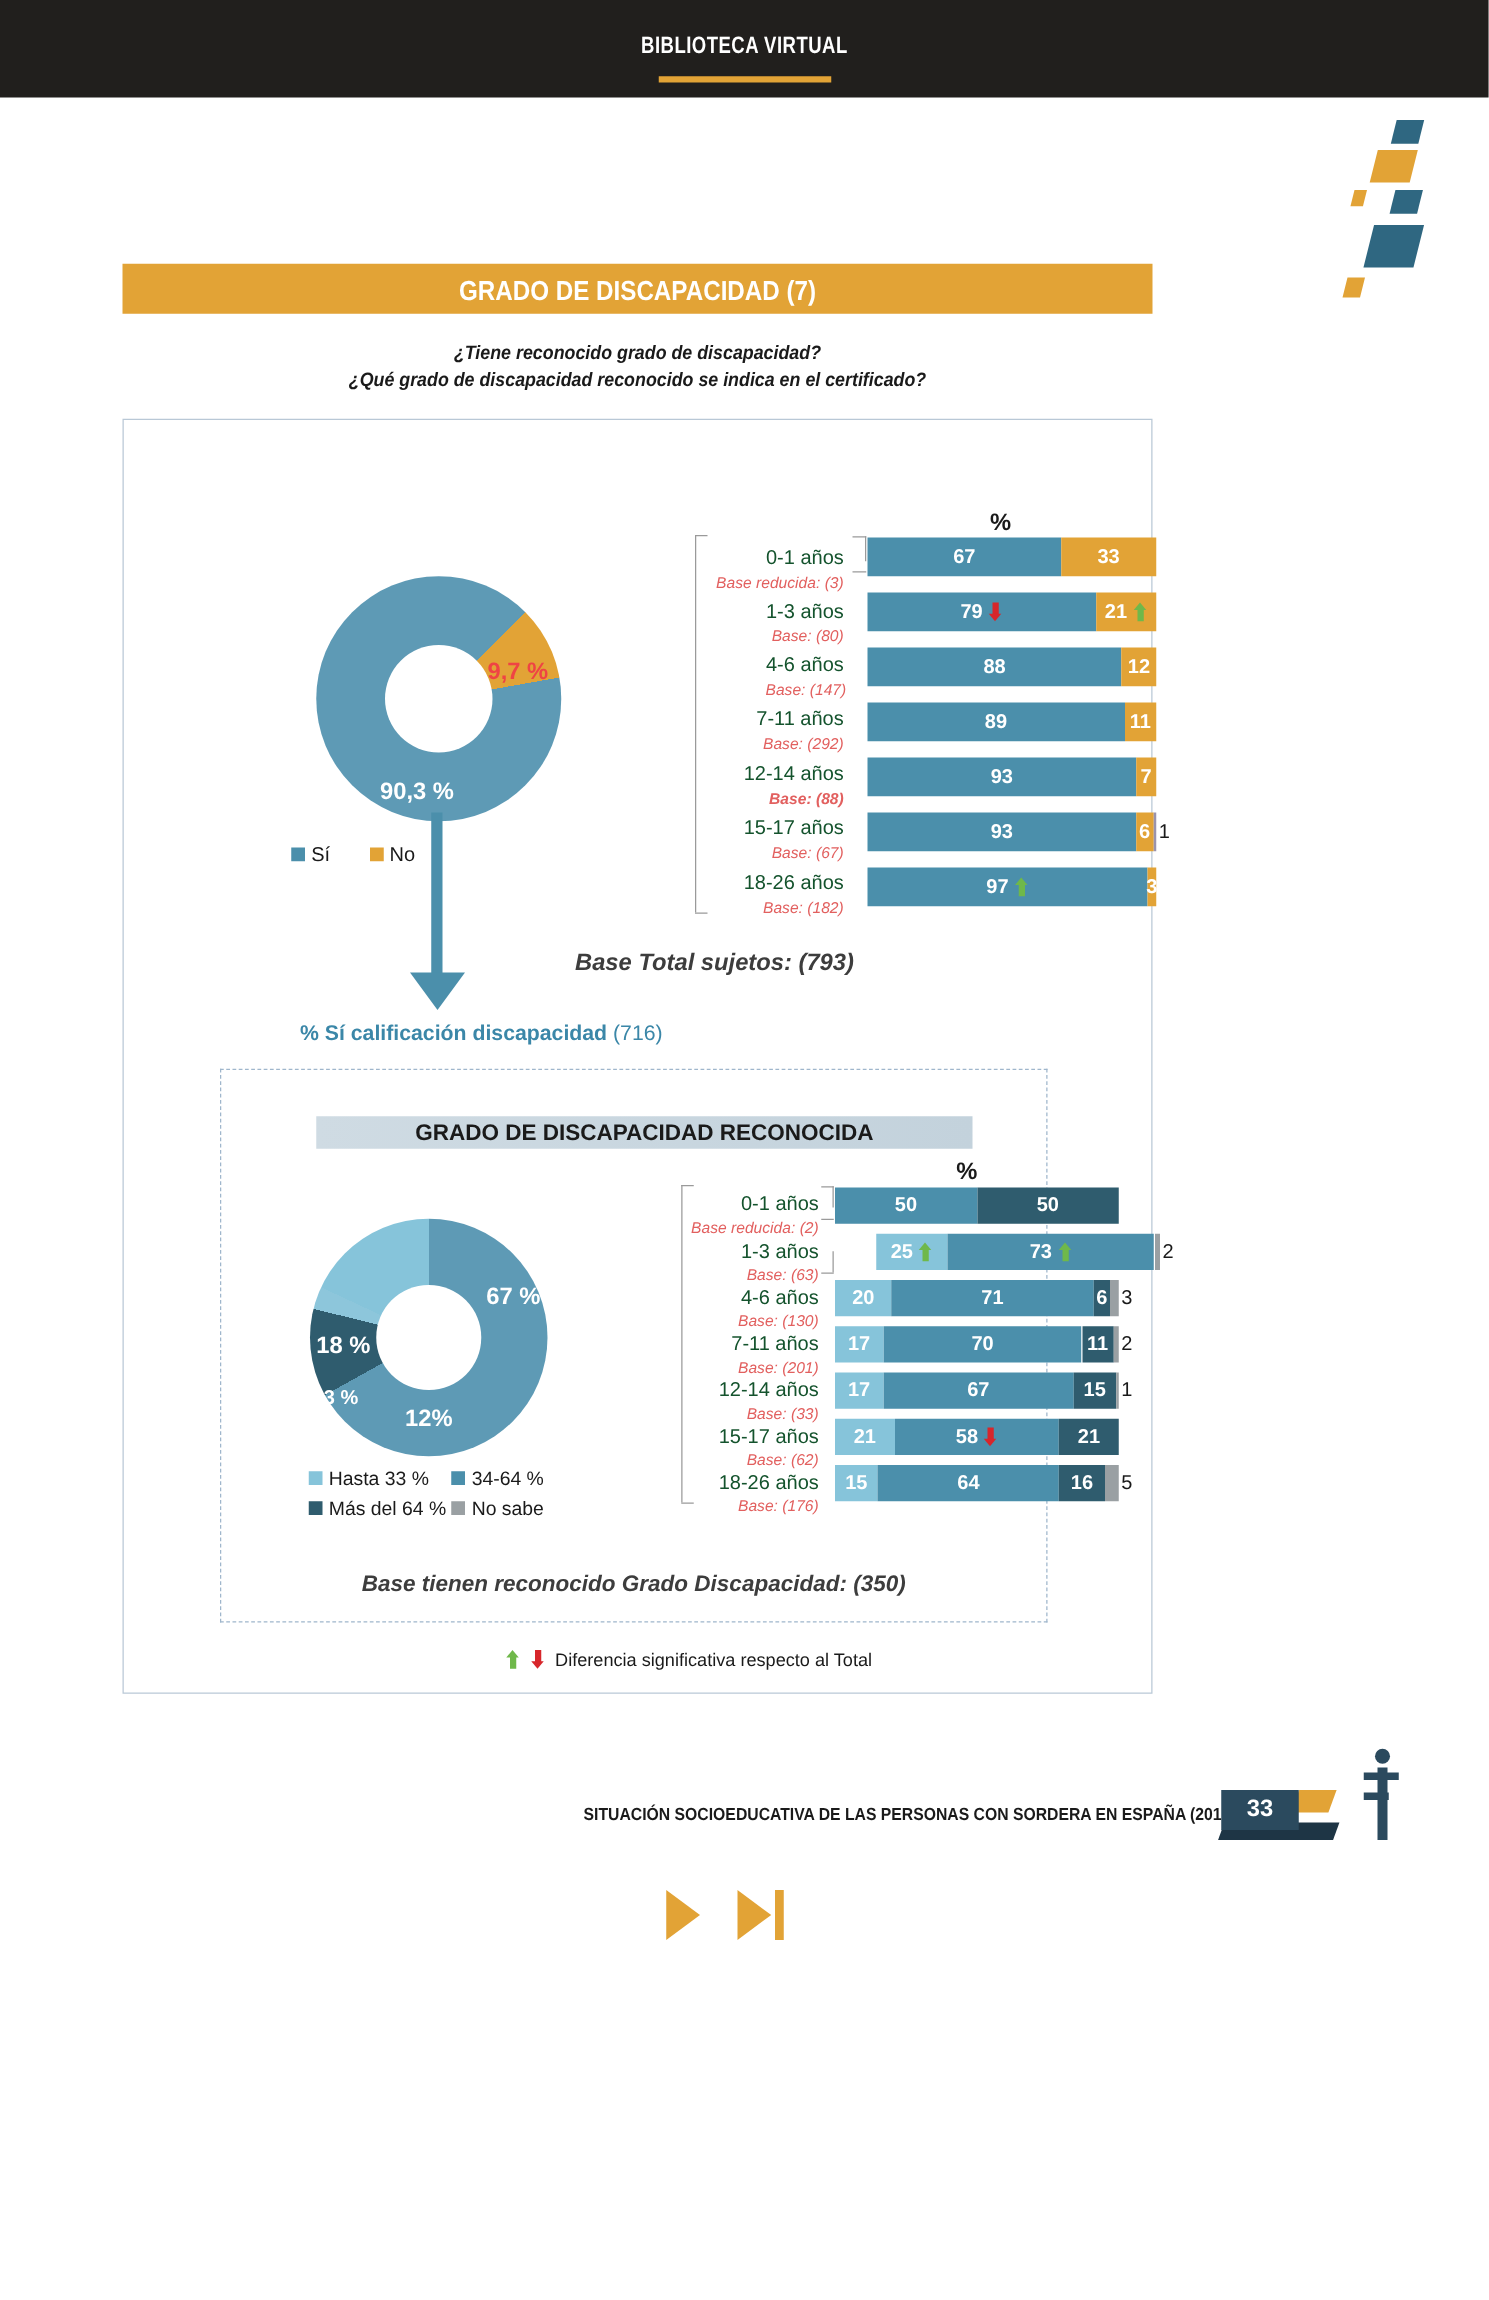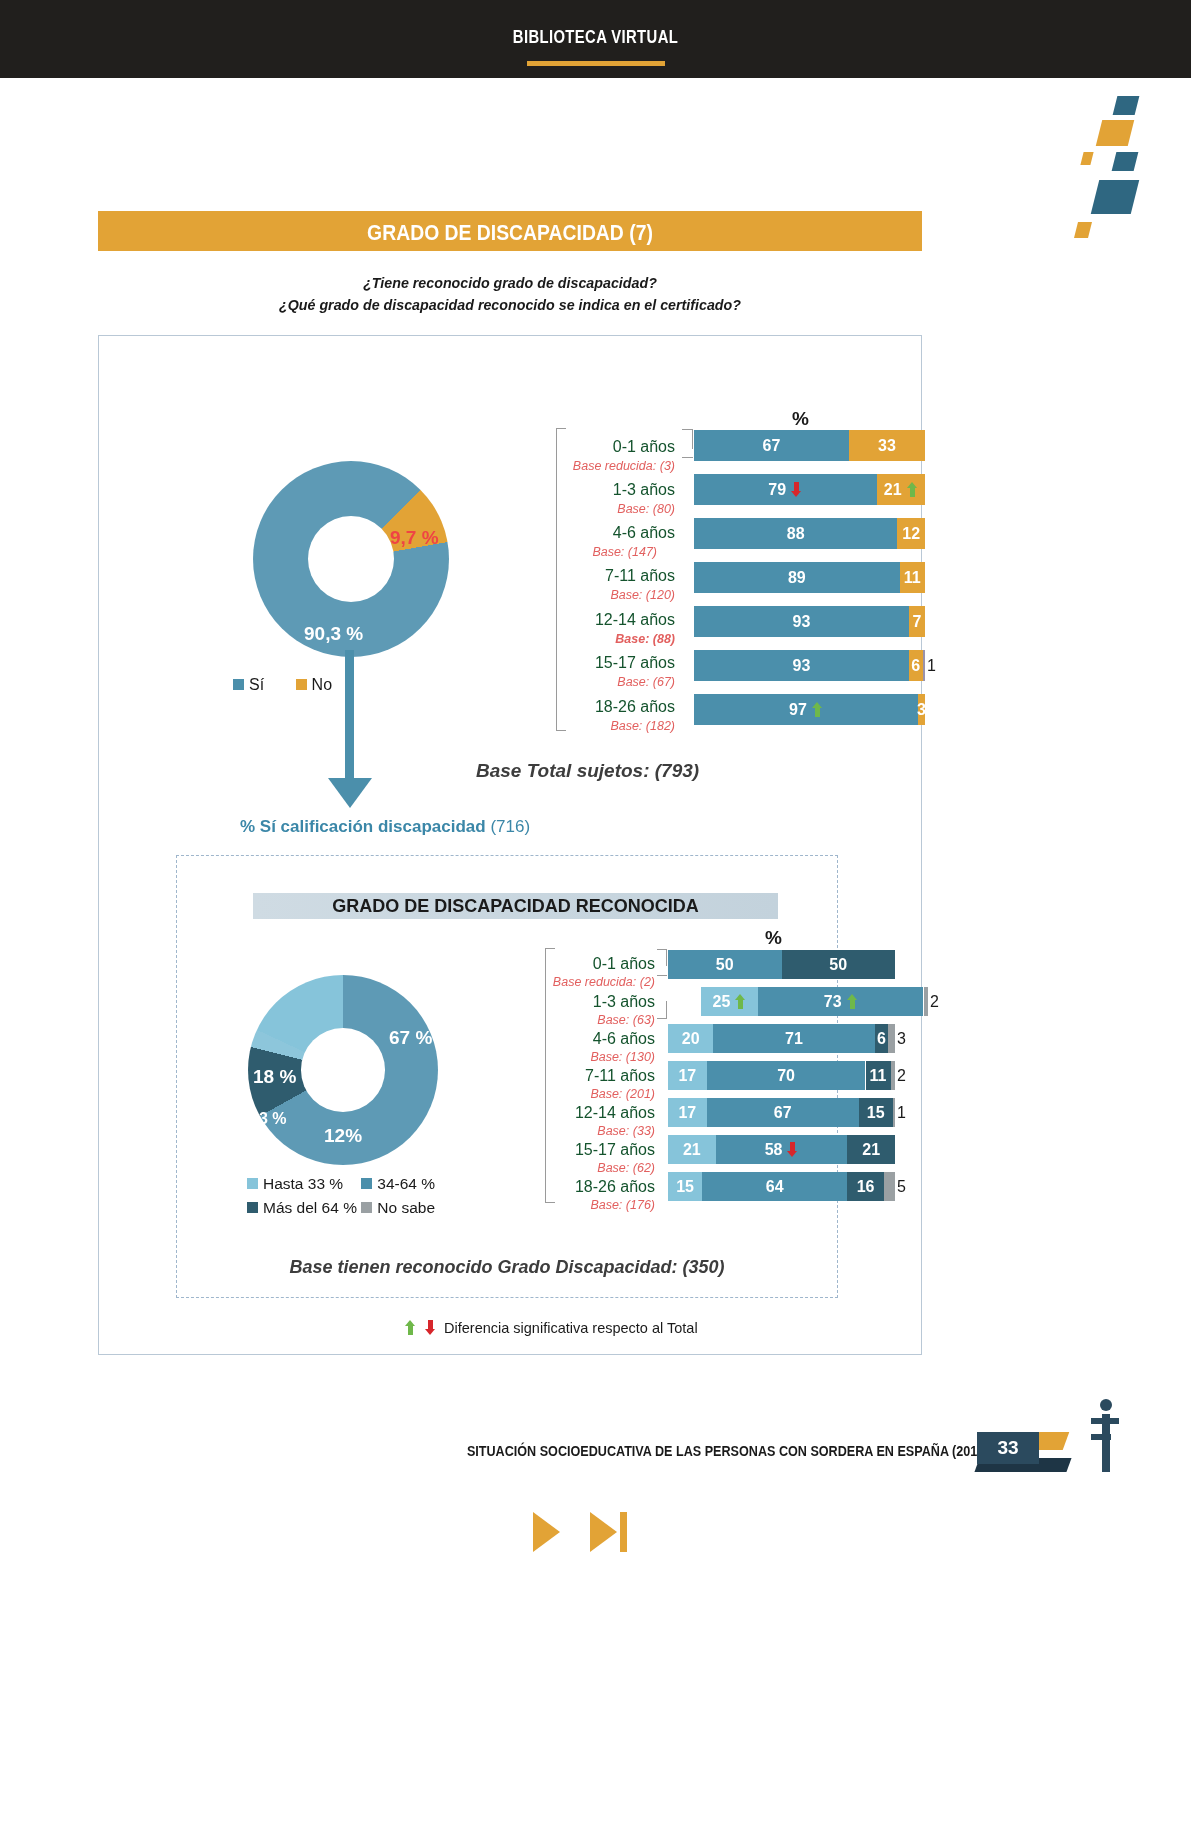--- a/index.html
+++ b/index.html
@@ -226,24 +226,24 @@
 <div class="bracket-t" style="left:682px;top:429px;width:11px;"></div>
 <div class="bracket-t" style="left:682px;top:457px;width:11px;"></div>
 
 <div class="cat-label" style="left:430px;top:438px;width:245px;">0-1 años</div>
 <div class="cat-base" style="left:430px;top:459px;width:245px;">Base reducida: (3)</div>
 
 <div class="cat-label" style="left:430px;top:481px;width:245px;">1-3 años</div>
 <div class="cat-base" style="left:430px;top:502px;width:245px;">Base: (80)</div>
 
 <div class="cat-label" style="left:430px;top:524px;width:245px;">4-6 años</div>
-<div class="cat-base" style="left:412px;top:545px;width:245px;">Base: (147)</div>
+<div class="cat-base" style="left:432px;top:545px;width:245px;">Base: (147)</div>
 
 <div class="cat-label" style="left:430px;top:567px;width:245px;">7-11 años</div>
-<div class="cat-base" style="left:430px;top:588px;width:245px;">Base: (120)</div>
+<div class="cat-base" style="left:430px;top:588px;width:245px;">Base: (292)</div>
 
 <div class="cat-label" style="left:430px;top:611px;width:245px;">12-14 años</div>
 <div class="cat-base" style="left:430px;top:632px;width:245px;font-weight:bold;">Base: (88)</div>
 
 <div class="cat-label" style="left:430px;top:654px;width:245px;">15-17 años</div>
 <div class="cat-base" style="left:430px;top:675px;width:245px;">Base: (67)</div>
 
 <div class="cat-label" style="left:430px;top:698px;width:245px;">18-26 años</div>
 <div class="cat-base" style="left:430px;top:719px;width:245px;">Base: (182)</div>
 
@@ -286,21 +286,21 @@
 </div>
 
 <div class="bar-row" style="left:694px;top:694px;width:231px;">
   <div class="seg" style="left:0;width:224px;background:#4b8fab;">
       <span>97</span>
       <i class="updown up"></i>
     </div>
   <div class="seg" style="left:224px;width:7px;background:#e2a336;overflow:visible;">3</div>
 </div>
 
-<div class="basetotal" style="left:476px;top:760px;text-align:right;">Base Total sujetos: (793)</div>
+<div class="basetotal" style="left:460px;top:760px;text-align:right;">Base Total sujetos: (793)</div>
 
 <div class="si-calif">
   <span>% Sí calificación discapacidad</span>
   <span class="n">(716)</span>
 </div>
 
 <div class="dashed"></div>
 <div class="subbanner">
   <div class="subbanner-text">GRADO DE DISCAPACIDAD RECONOCIDA</div>
 </div>

